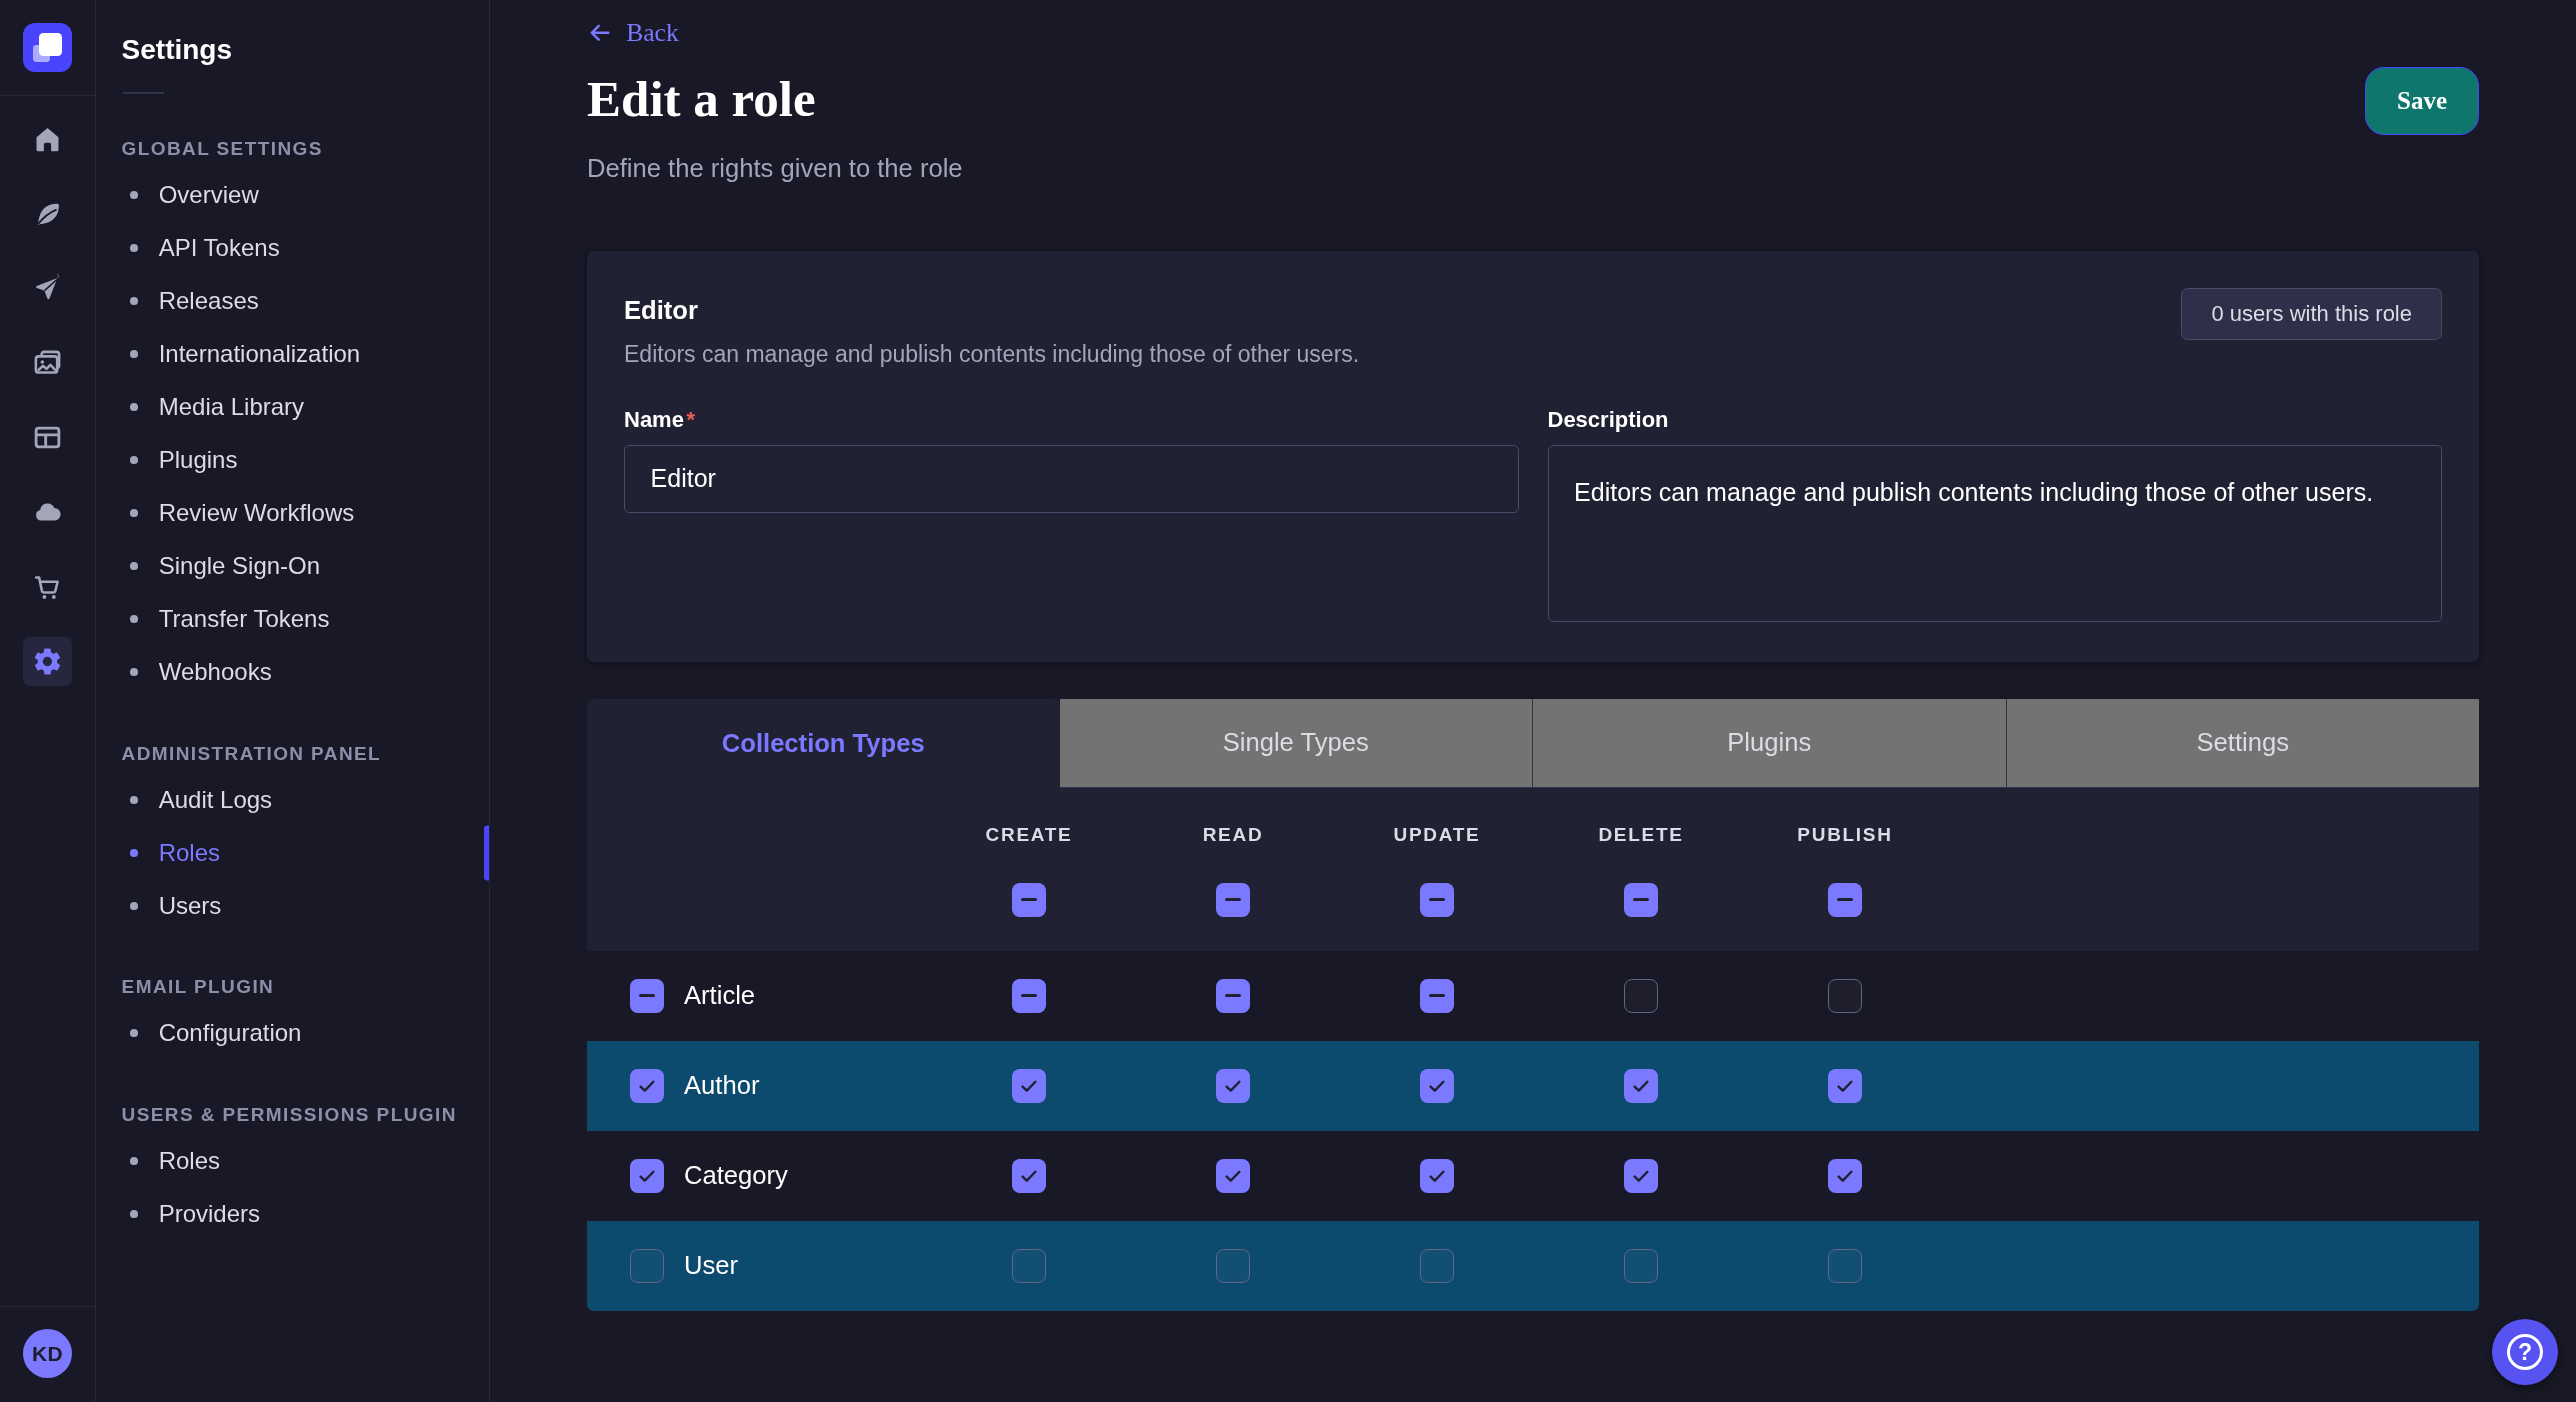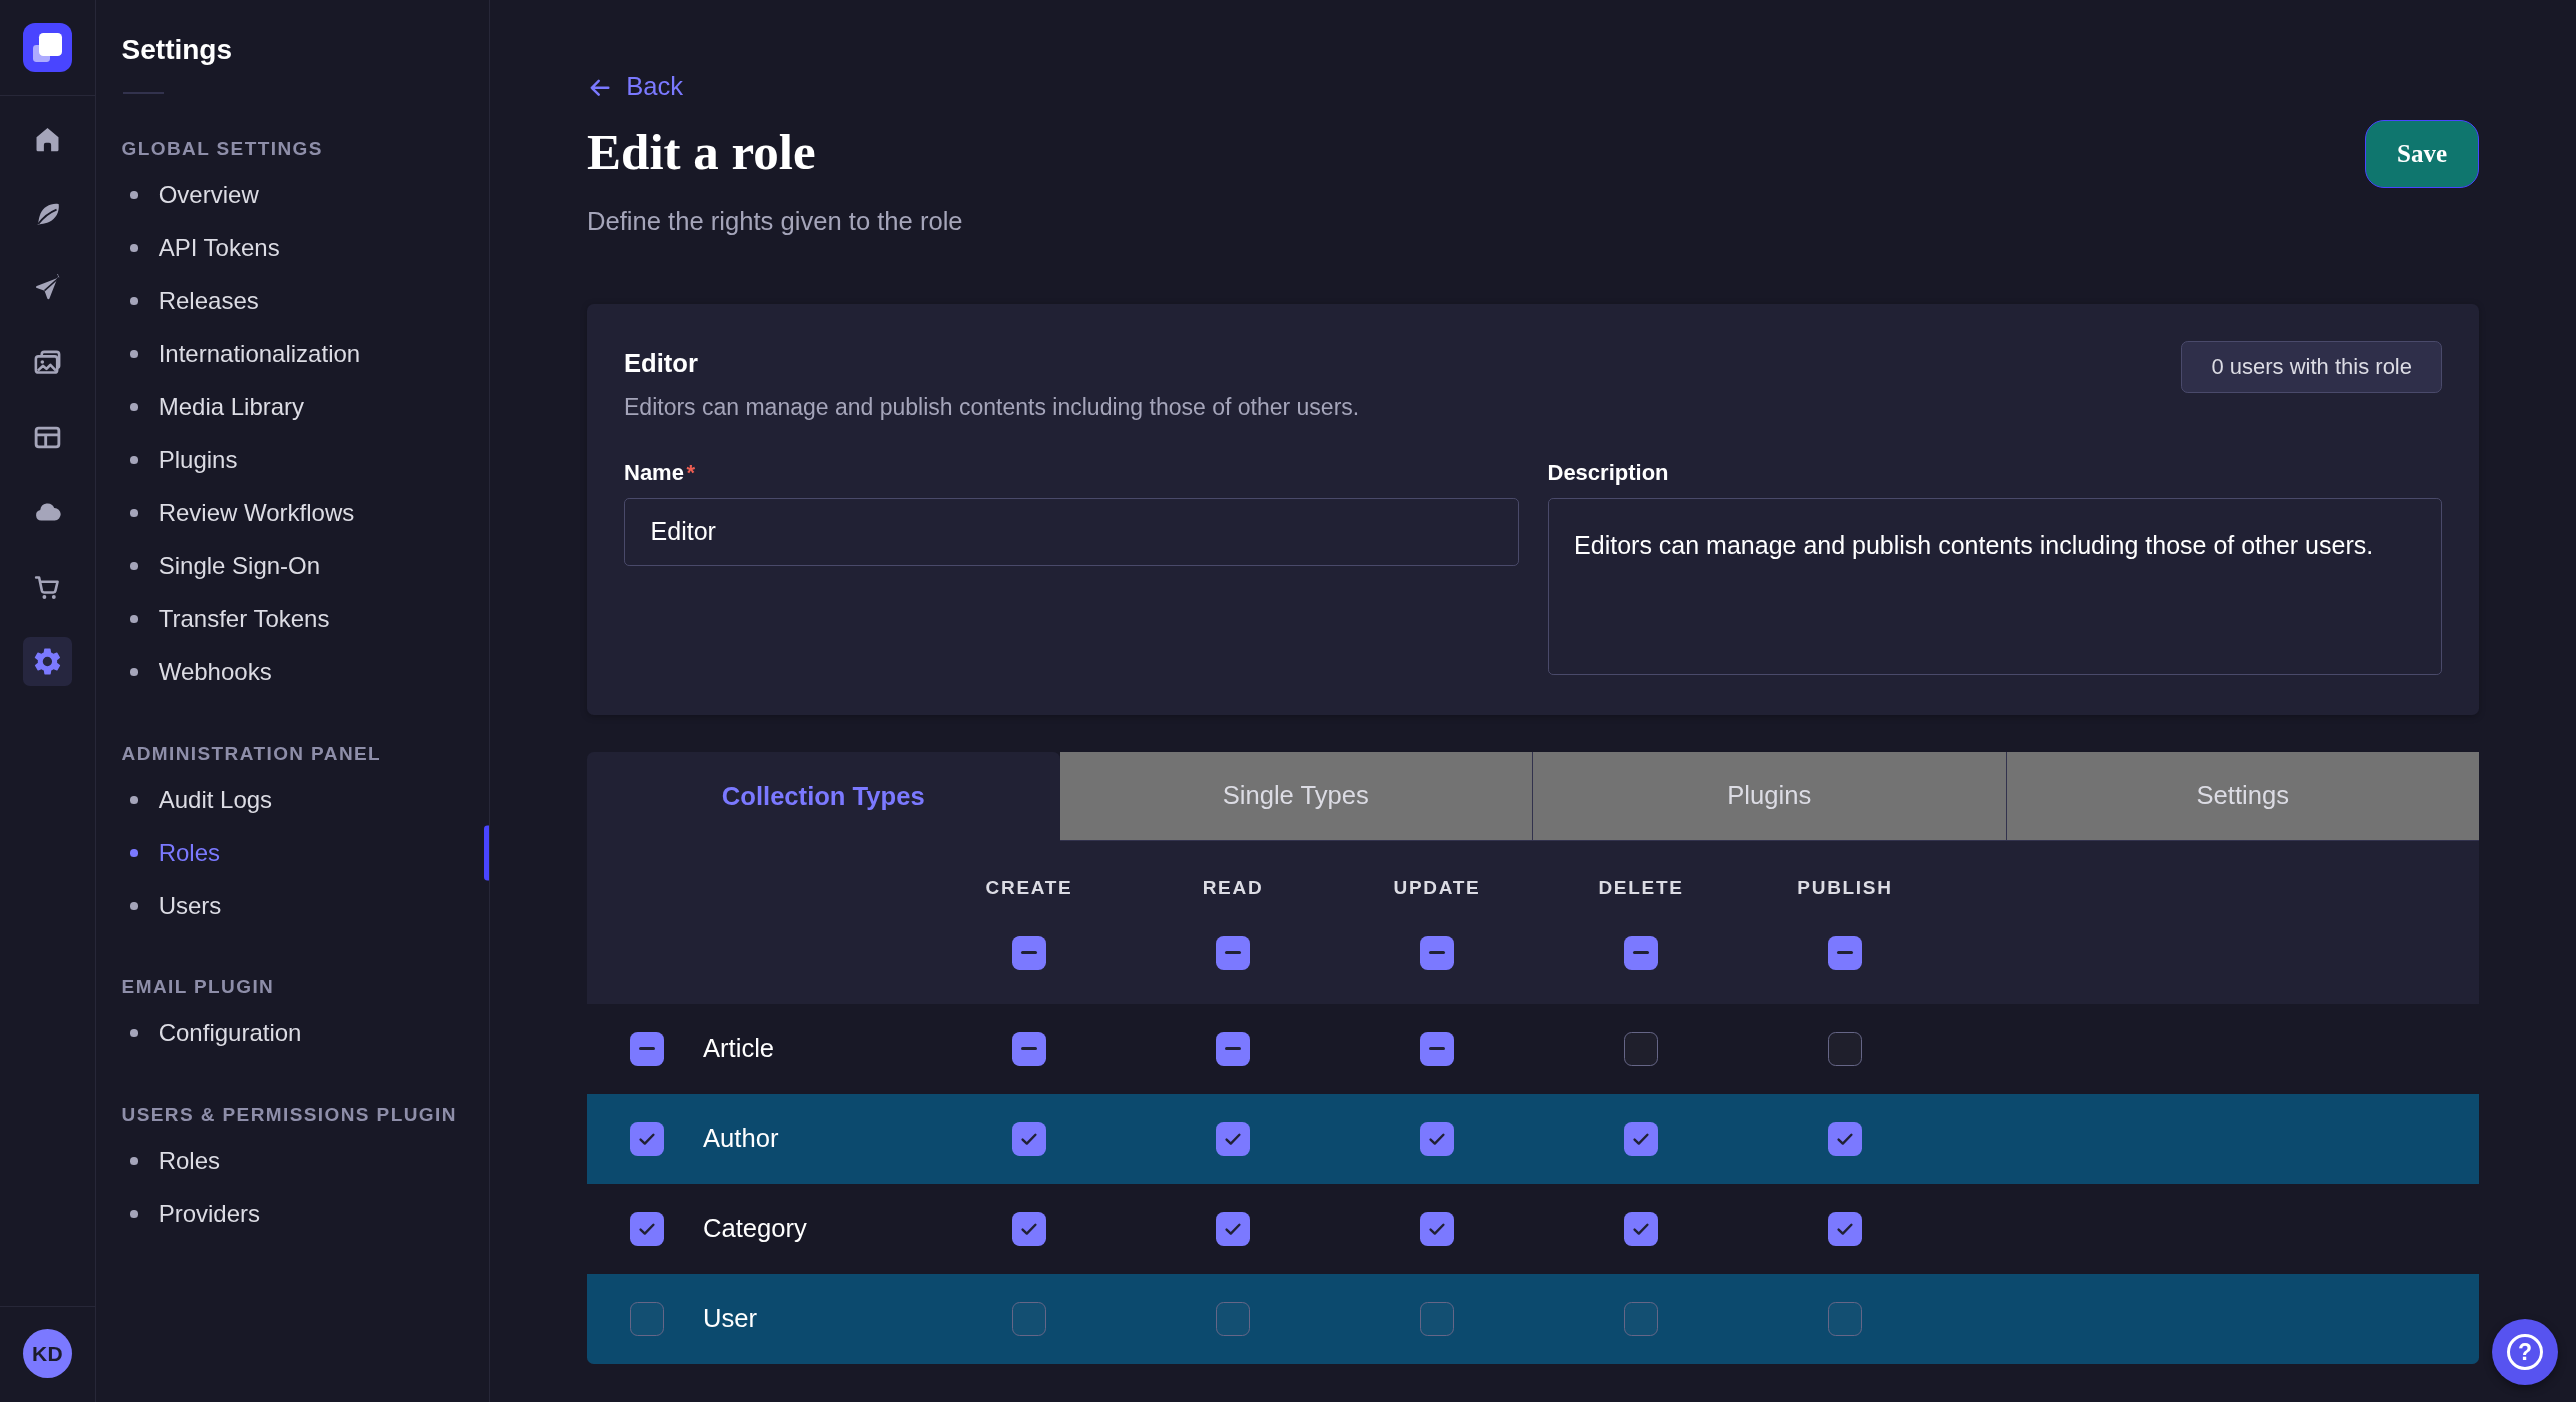--- a/index.html
+++ b/index.html
@@ -28,21 +28,21 @@
   .section-label { font-size:19px; font-weight:700; letter-spacing:1.4px; color:#8e8ea9; margin-left:25.6px; }
   .section ul { list-style:none; margin-top:8.5px; }
   .nav-item { height:53px; display:flex; align-items:center; gap:21px; padding-left:34px; font-size:24px; color:#dcdce4; cursor:pointer; position:relative; }
   .nav-item .bullet { width:7.7px; height:7.7px; border-radius:50%; background:#a5a5ba; flex:0 0 7.7px; }
   .nav-item.active { color:#7b79ff; }
   .nav-item.active .bullet { background:#7b79ff; }
   .nav-item.active::after { content:""; position:absolute; right:0; top:50%; transform:translateY(-50%); width:5.1px; height:55px; background:#4945ff; border-radius:3.4px 0 0 3.4px; }
 
   
   .main { flex:1; position:relative; }
-  .back-row { margin:72px 97px 0; display:flex; align-items:flex-end; gap:13.6px; width:max-content; cursor:pointer; }
+  .back-row { margin:18px 97px 0; display:flex; align-items:center; gap:13.6px; width:max-content; cursor:pointer;font-family:Liberation Serif, serif; }
   .back-row svg { width:25.6px; height:25.6px; }
   .back-label { color:#7b79ff; font-size:25.6px; }
   .title-row { margin:24px 97px 0; display:flex; justify-content:space-between; align-items:flex-start;font-family:Liberation Serif, serif; }
   .page-title { font-size:51px; font-weight:700; line-height:55px; }
   .save-btn { height:68px; padding:0 31px; background:#0f766e; border:0.9px solid #4945ff; border-radius:19px; color:#fff; font-size:25px; font-weight:600; cursor:pointer; margin-top:-5.1px; font-family:inherit; }
   .page-subtitle { margin:19px 97px 0; font-size:25.6px; color:#a5a5ba; }
 
   
   .card { margin:68px 97px 0; background:#212134; border-radius:6.8px; padding:37px; box-shadow:0 1.7px 6.8px rgba(0,0,0,.25); }
   .card-head { display:flex; justify-content:space-between; align-items:flex-start; }
@@ -62,21 +62,21 @@
   .tab.sep { border-left:0.9px solid #32324d; }
   .tab.active { background:#212134; color:#7b79ff; font-weight:600; border-bottom:none; border-left:none; border-radius:6.8px 6.8px 0 0; }
   .panel { background:#212134; border-radius:0 0 6.8px 6.8px; overflow:hidden; }
   .perm-grid { display:grid; grid-template-columns:340px 204px 204px 204px 204px 204px 1fr; }
   .perm-head { padding:36px 0 34px; }
   .perm-head .colcell { display:flex; flex-direction:column; align-items:center; gap:37px; }
   .col-label { font-size:19px; font-weight:700; letter-spacing:1.7px; color:#dcdce4; }
   .perm-row { height:90px; align-items:center; }
   .perm-row.odd { background:#181826; }
   .perm-row.even { background:#0c4a6e; }
-  .lead-cell { display:flex; align-items:center; gap:39px; padding-left:43px; }
+  .lead-cell { display:flex; align-items:center; gap:20px; padding-left:43px; }
   .row-label { font-size:25.6px; color:#fff; }
   .cb-cell { display:flex; justify-content:center; }
 
   
   .cb { width:34px; height:34px; border-radius:7.7px; display:flex; align-items:center; justify-content:center; cursor:pointer; flex:0 0 34px; }
   .cb.checked, .cb.indeterminate { background:#7b79ff; }
   .cb.unchecked { border:1.7px solid #666687; background:rgba(255,255,255,.03); }
   .cb .dash { width:15.3px; height:3.4px; border-radius:1.7px; background:#212134; }
   .cb svg { width:22px; height:22px; }
 

